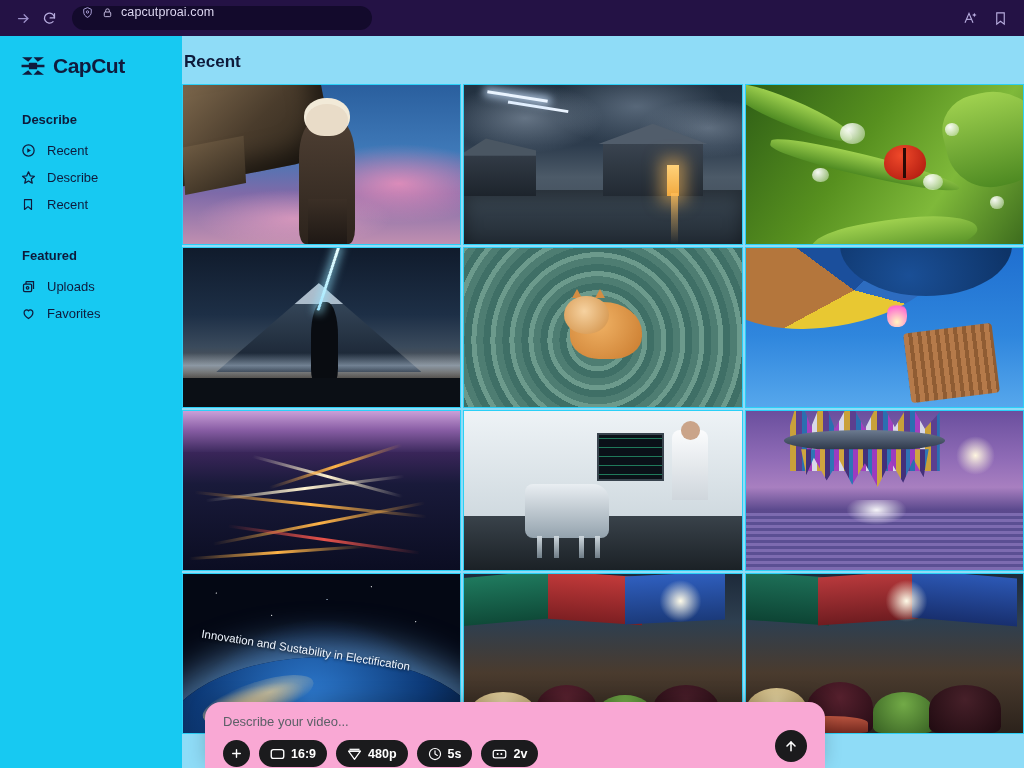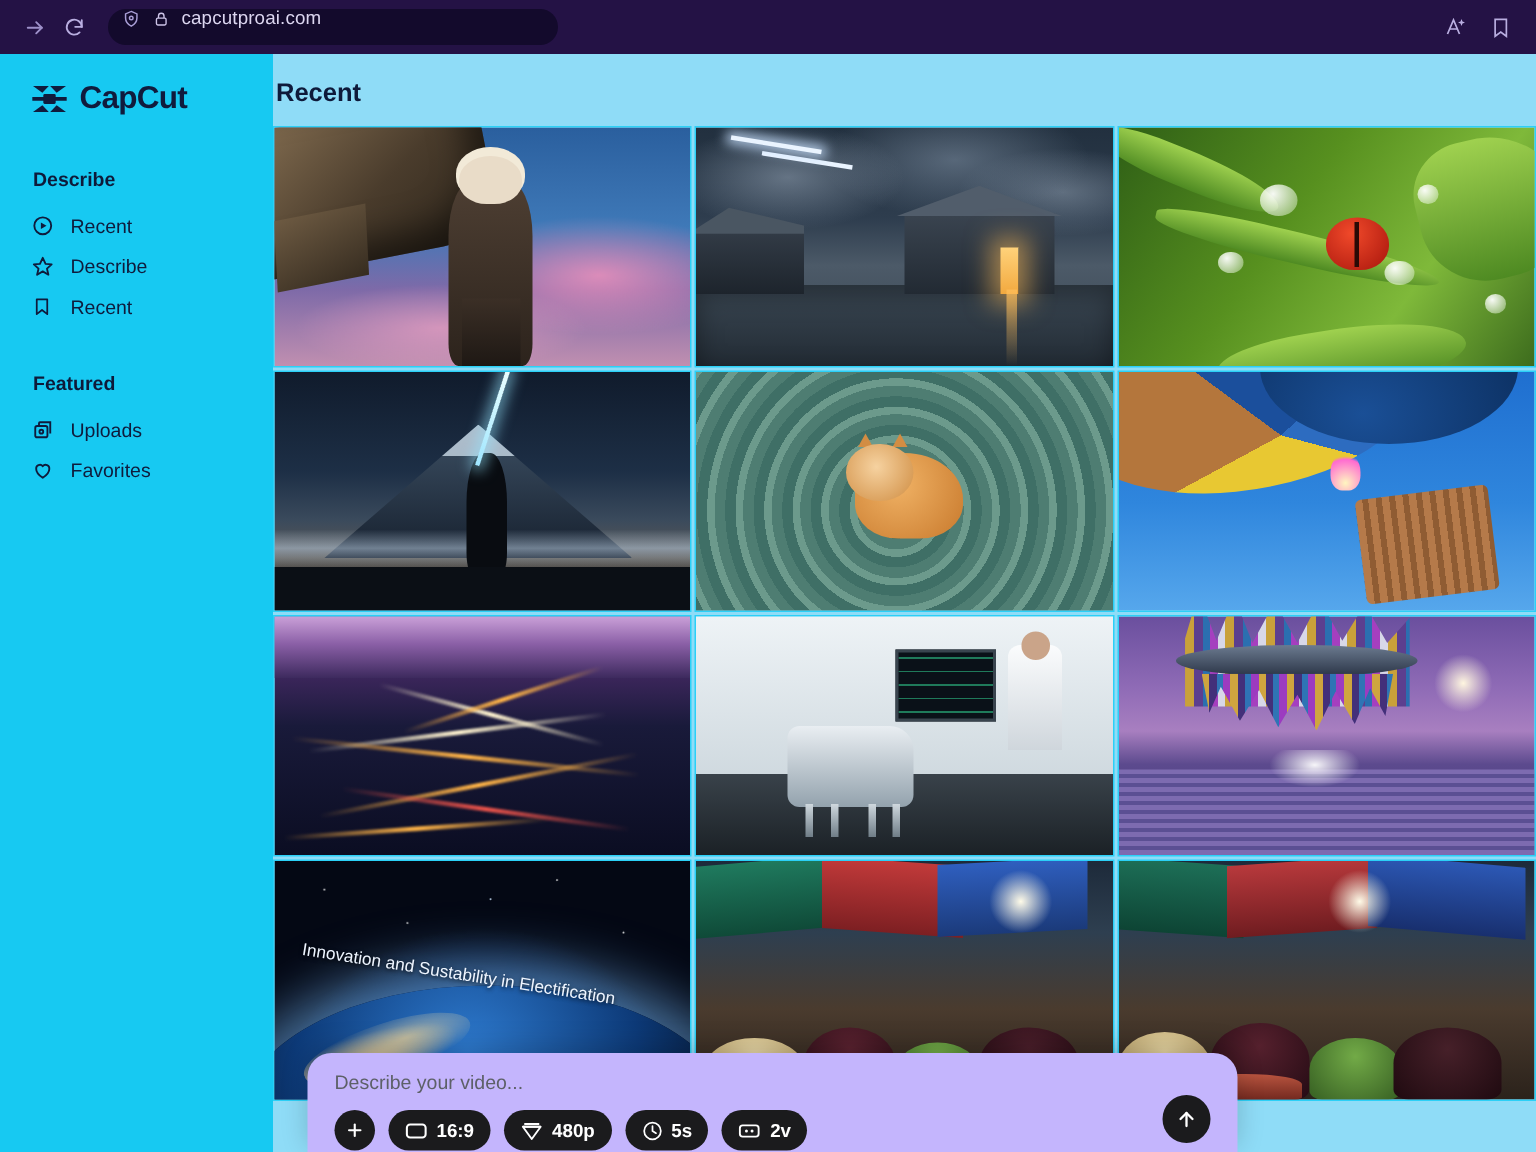--- a/index.html
+++ b/index.html
@@ -235,21 +235,21 @@
 
   .art-market { background: linear-gradient(#1d2a3a, #2e3f50 30%, #4a3b2e 62%, #2b221b); }
   .canopy { position:absolute; top:0; height:30%; }
   .mk-sun { position:absolute; right:14%; top:4%; width:16%; height:26%;
       background: radial-gradient(circle, #fffbe8, rgba(255,250,220,0) 68%); }
   .pile { position:absolute; bottom:0; border-radius: 50% 50% 14% 14%; }
 
   
   #prompt-bar {
     position: absolute; left: 205px; bottom: 0; width: 620px; height: 66px;
-    background: #c4b5fd; border-radius: 16px 16px 0 0;
+    background: #f9a8d4; border-radius: 16px 16px 0 0;
     padding: 12px 14px 0 18px;
     box-shadow: 0 -4px 18px rgba(0,0,0,.18);
   }
   #prompt-placeholder { color: #5d6068; font-size: 13px; }
   #chips { display: flex; align-items: center; gap: 9px; margin-top: 11px; }
   .chip {
     display: flex; align-items: center; gap: 6px;
     height: 27px; padding: 0 11px; border-radius: 14px;
     background: #1b1b1d; color: #fff; font-size: 12.5px; font-weight: bold;
     cursor: pointer; white-space: nowrap;

